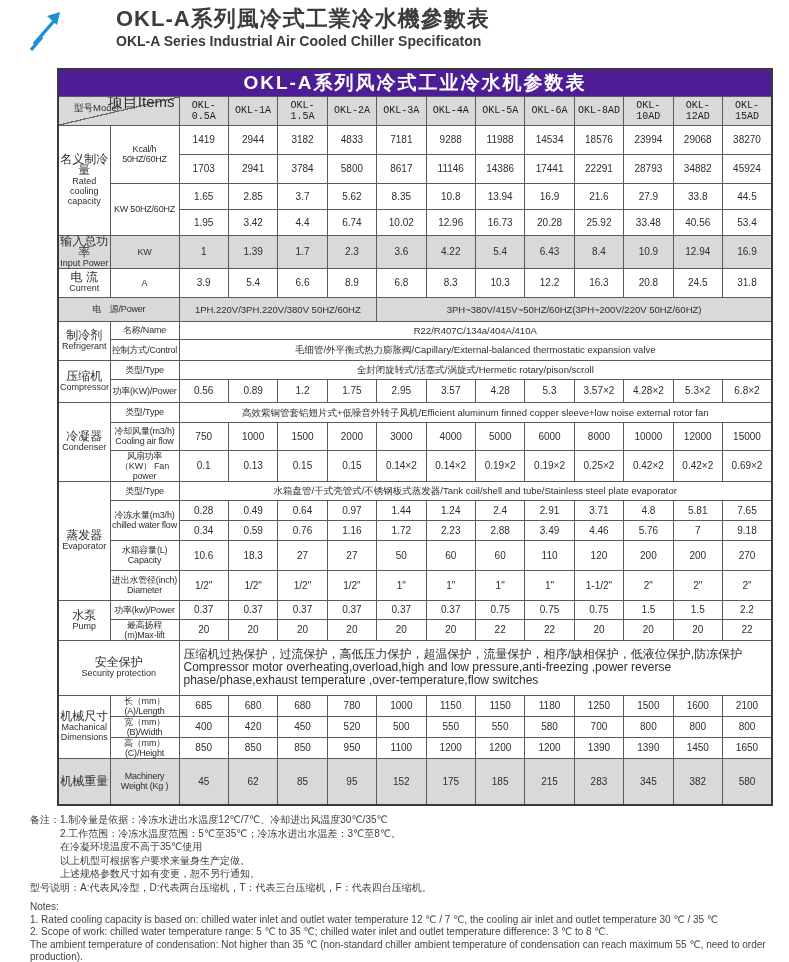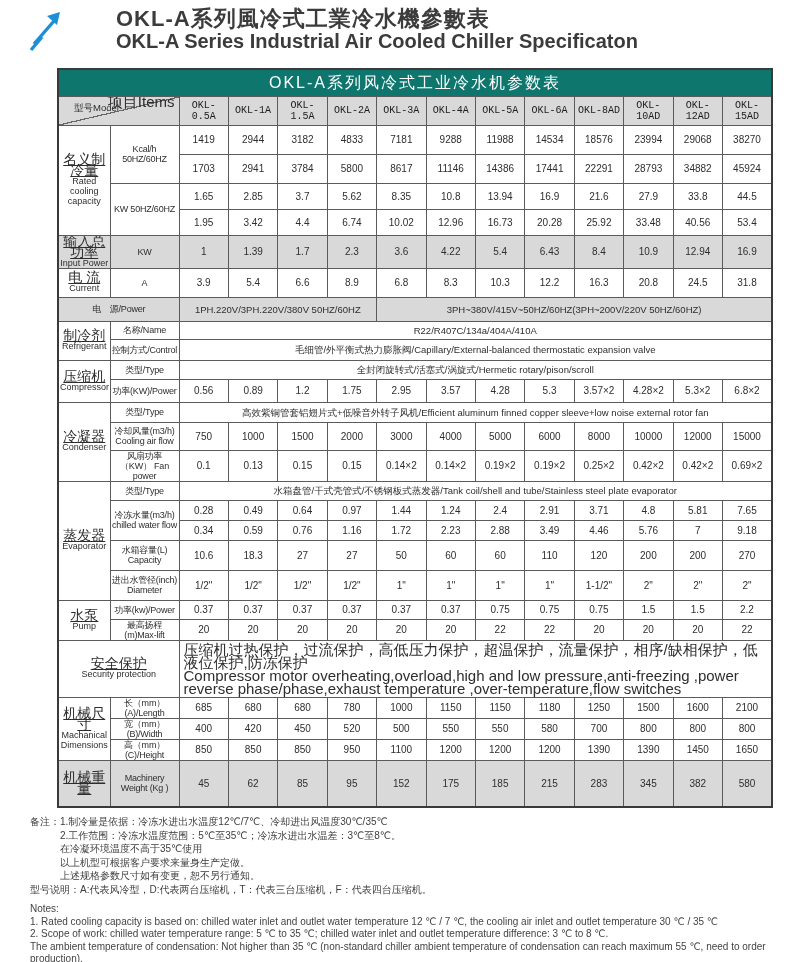--- a/index.html
+++ b/index.html
@@ -6,41 +6,41 @@
   body {
     width:789px; height:962px; overflow:hidden;
     font-family:"Liberation Sans","DejaVu Sans",sans-serif;
     color:#333; -webkit-font-smoothing:antialiased;
   }
   
   .titleblock { position:relative; height:60px; padding-top:6px; }
   .logo { position:absolute; left:27px; top:8px; }
   .titles { margin-left:116px; }
   .title-zh { font-size:22px; font-weight:bold; color:#3b3b3b; letter-spacing:1px; line-height:26px; }
-  .title-en { font-size:20px; font-weight:600; color:#3b3b3b; line-height:19px; }
+  .title-en { font-size:14px; font-weight:600; color:#3b3b3b; line-height:19px; }
   
   table.spec {
     border-collapse:collapse; table-layout:fixed;
     width:716px; margin:2px 0 0 57px;
     border:2px solid #3a3a3a;
   }
   .spec td { border:1px solid #5b5b5b; text-align:center; vertical-align:middle;
              font-size:10px; color:#2e2e2e; padding:0 1px; overflow:hidden; line-height:11px; }
   .banner-row td {
-    background:#0f766e; color:#ffffff; font-size:16px; letter-spacing:2px;
-    border:1px solid #1CA9E2; border-bottom:1px solid #5b5b5b;
+    background:#4c1d95; color:#ffffff; font-size:19px; letter-spacing:2px;
+    border:1px solid #1CA9E2; border-bottom:1px solid #5b5b5b;font-weight:bold;
   }
   tr.shade td { background:#d9d9d9; }
   td.mh { background:#d9d9d9; font-size:10px; color:#1c1c1c;font-family:Liberation Mono, monospace; }
-  td.cat .zh { font-size:14px;text-decoration:underline; }
+  td.cat .zh { font-size:12px; }
   td.cat .en { font-size:9px; line-height:10px; }
   td.item { font-size:9px; line-height:10px; letter-spacing:-0.2px; }
   td.wide { font-size:9.5px; }
   td.v { font-size:10px; }
-  td.sec { text-align:left; padding:2px 4px; font-size:15px; line-height:13px; }
+  td.sec { text-align:left; padding:2px 4px; font-size:12px; line-height:13px; }
   td.corner { position:relative; background:#d9d9d9; }
   td.corner .diag { position:absolute; left:0; top:0; width:100%; height:100%;
     background:linear-gradient(to bottom right, transparent calc(50% - 0.6px), #666 calc(50% - 0.6px), #666 calc(50% + 0.6px), transparent calc(50% + 0.6px)); }
   td.corner .c-model { position:absolute; left:15px; top:5px; font-size:9.5px; }
   td.corner .c-items { position:absolute; right:4px; bottom:18px; font-size:15px; }
   
   .notes { margin:7px 0 0 30px; white-space:pre-wrap; }
   .notes div { font-size:10px; color:#3d3d3d; line-height:13.5px; }
   .notes.en-notes div { line-height:12.6px; color:#444; }
 </style>

